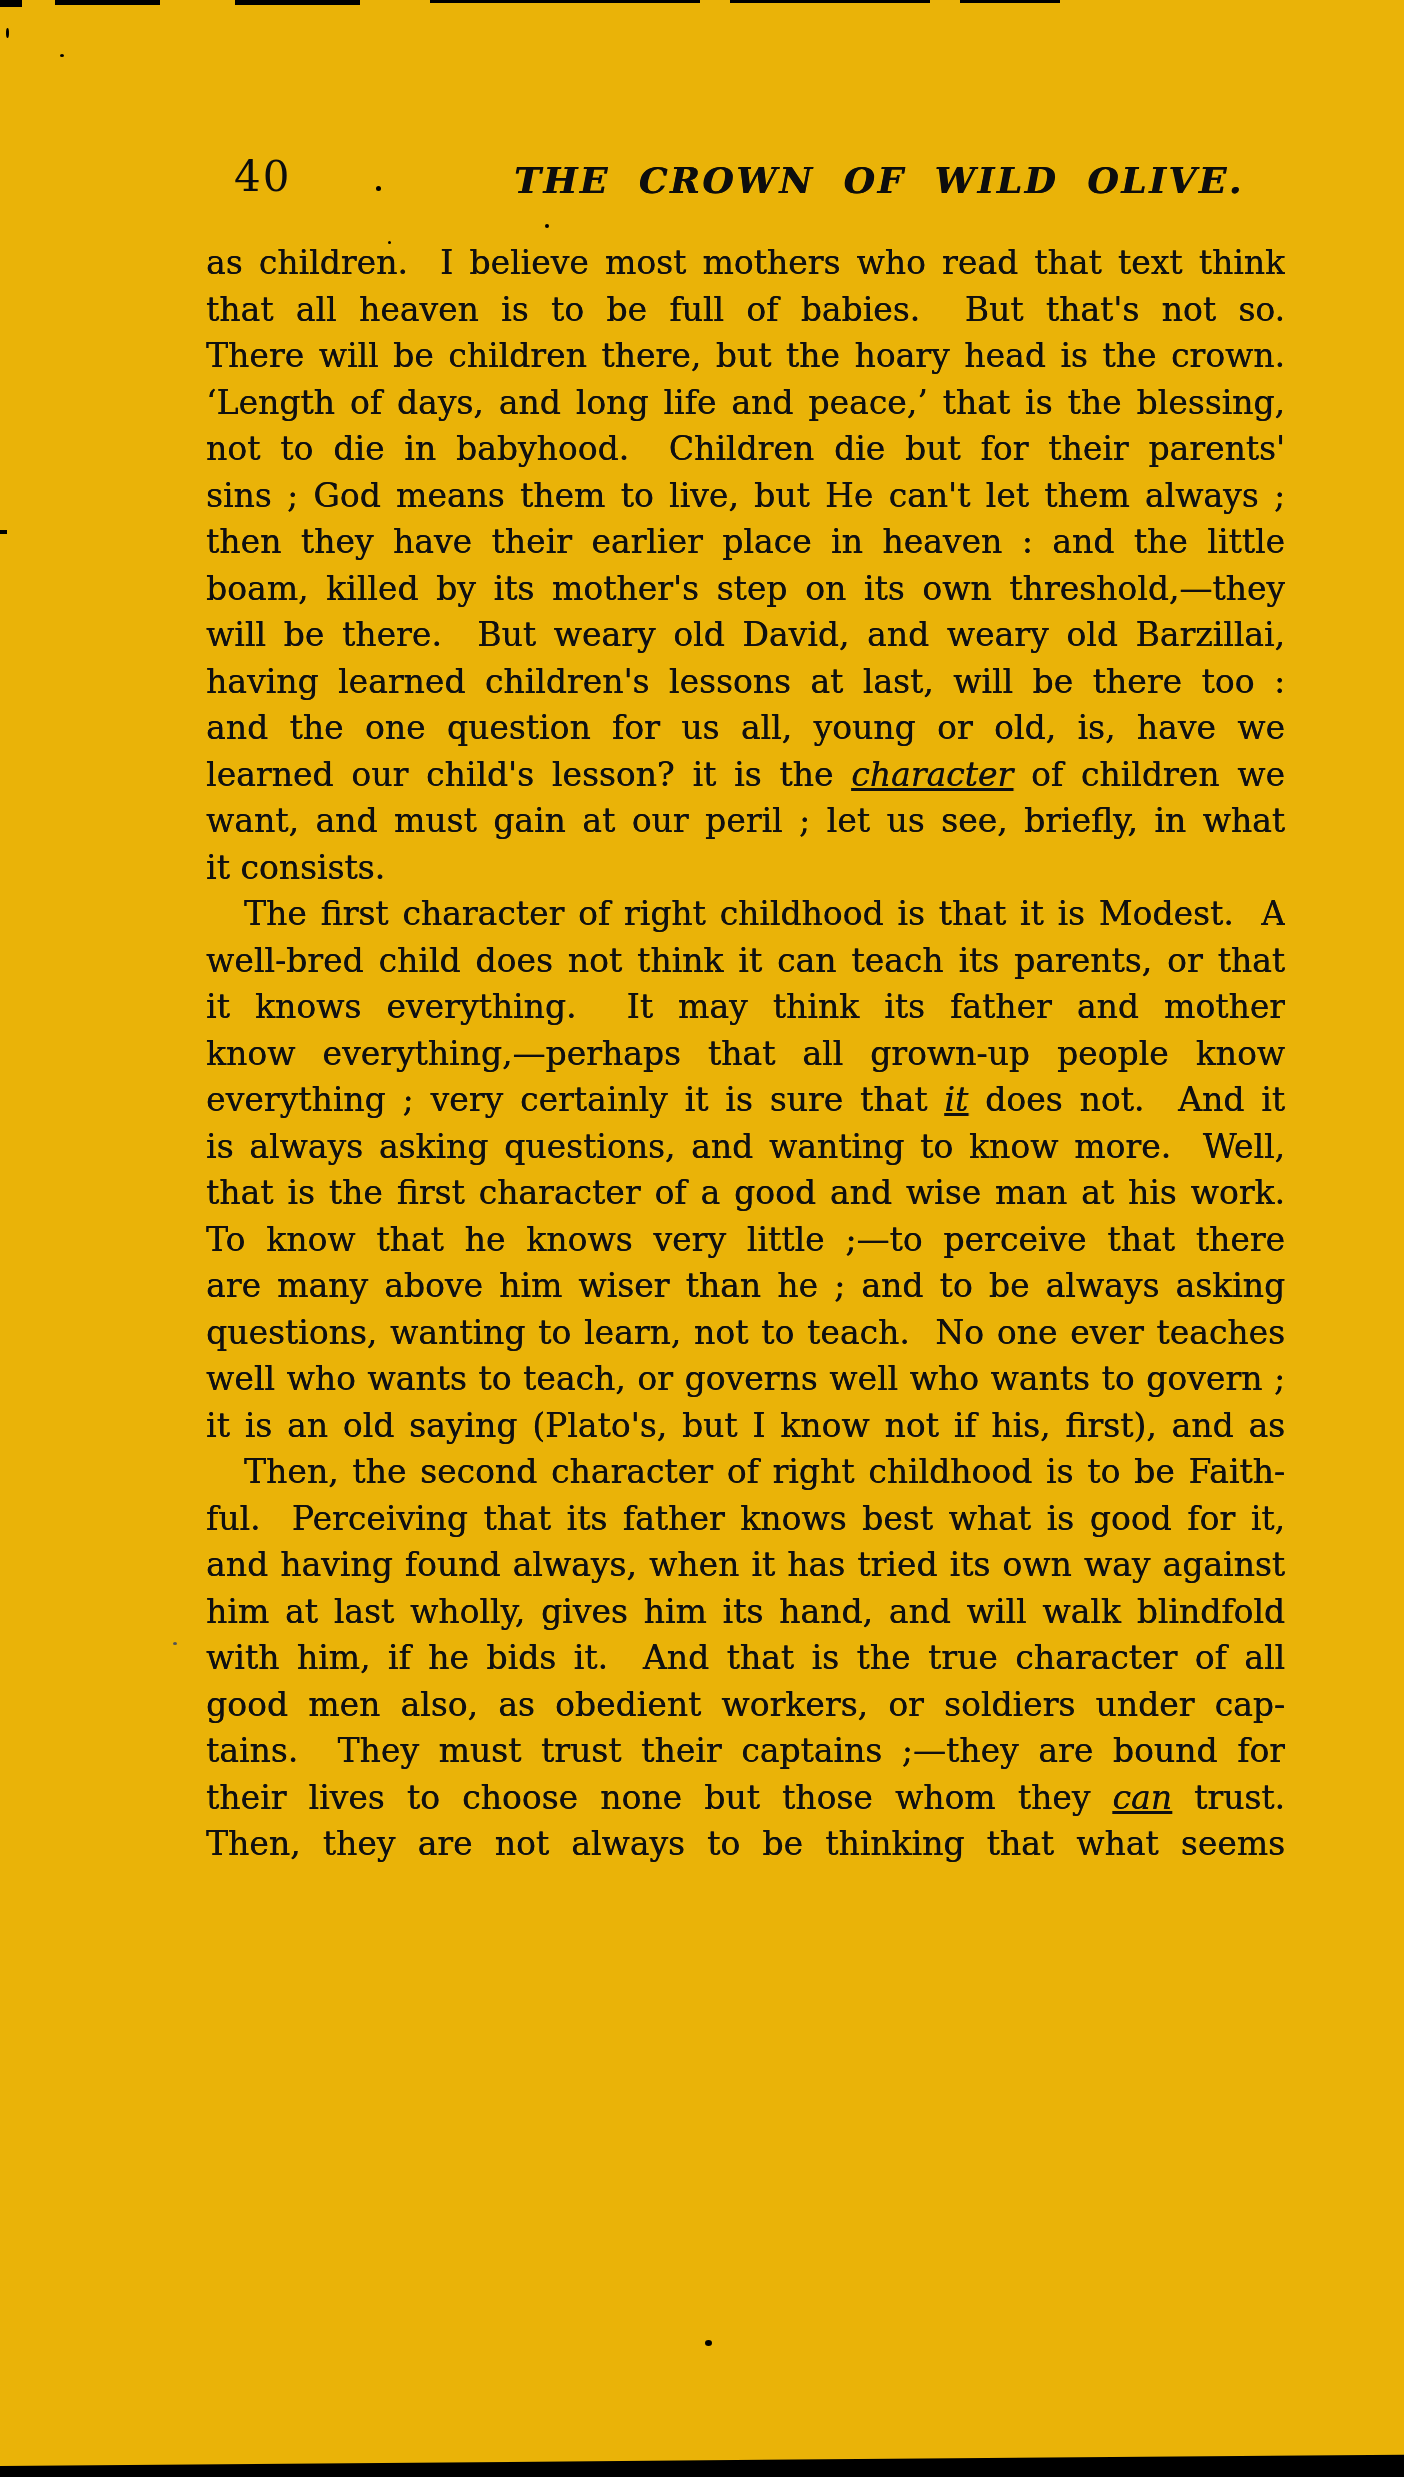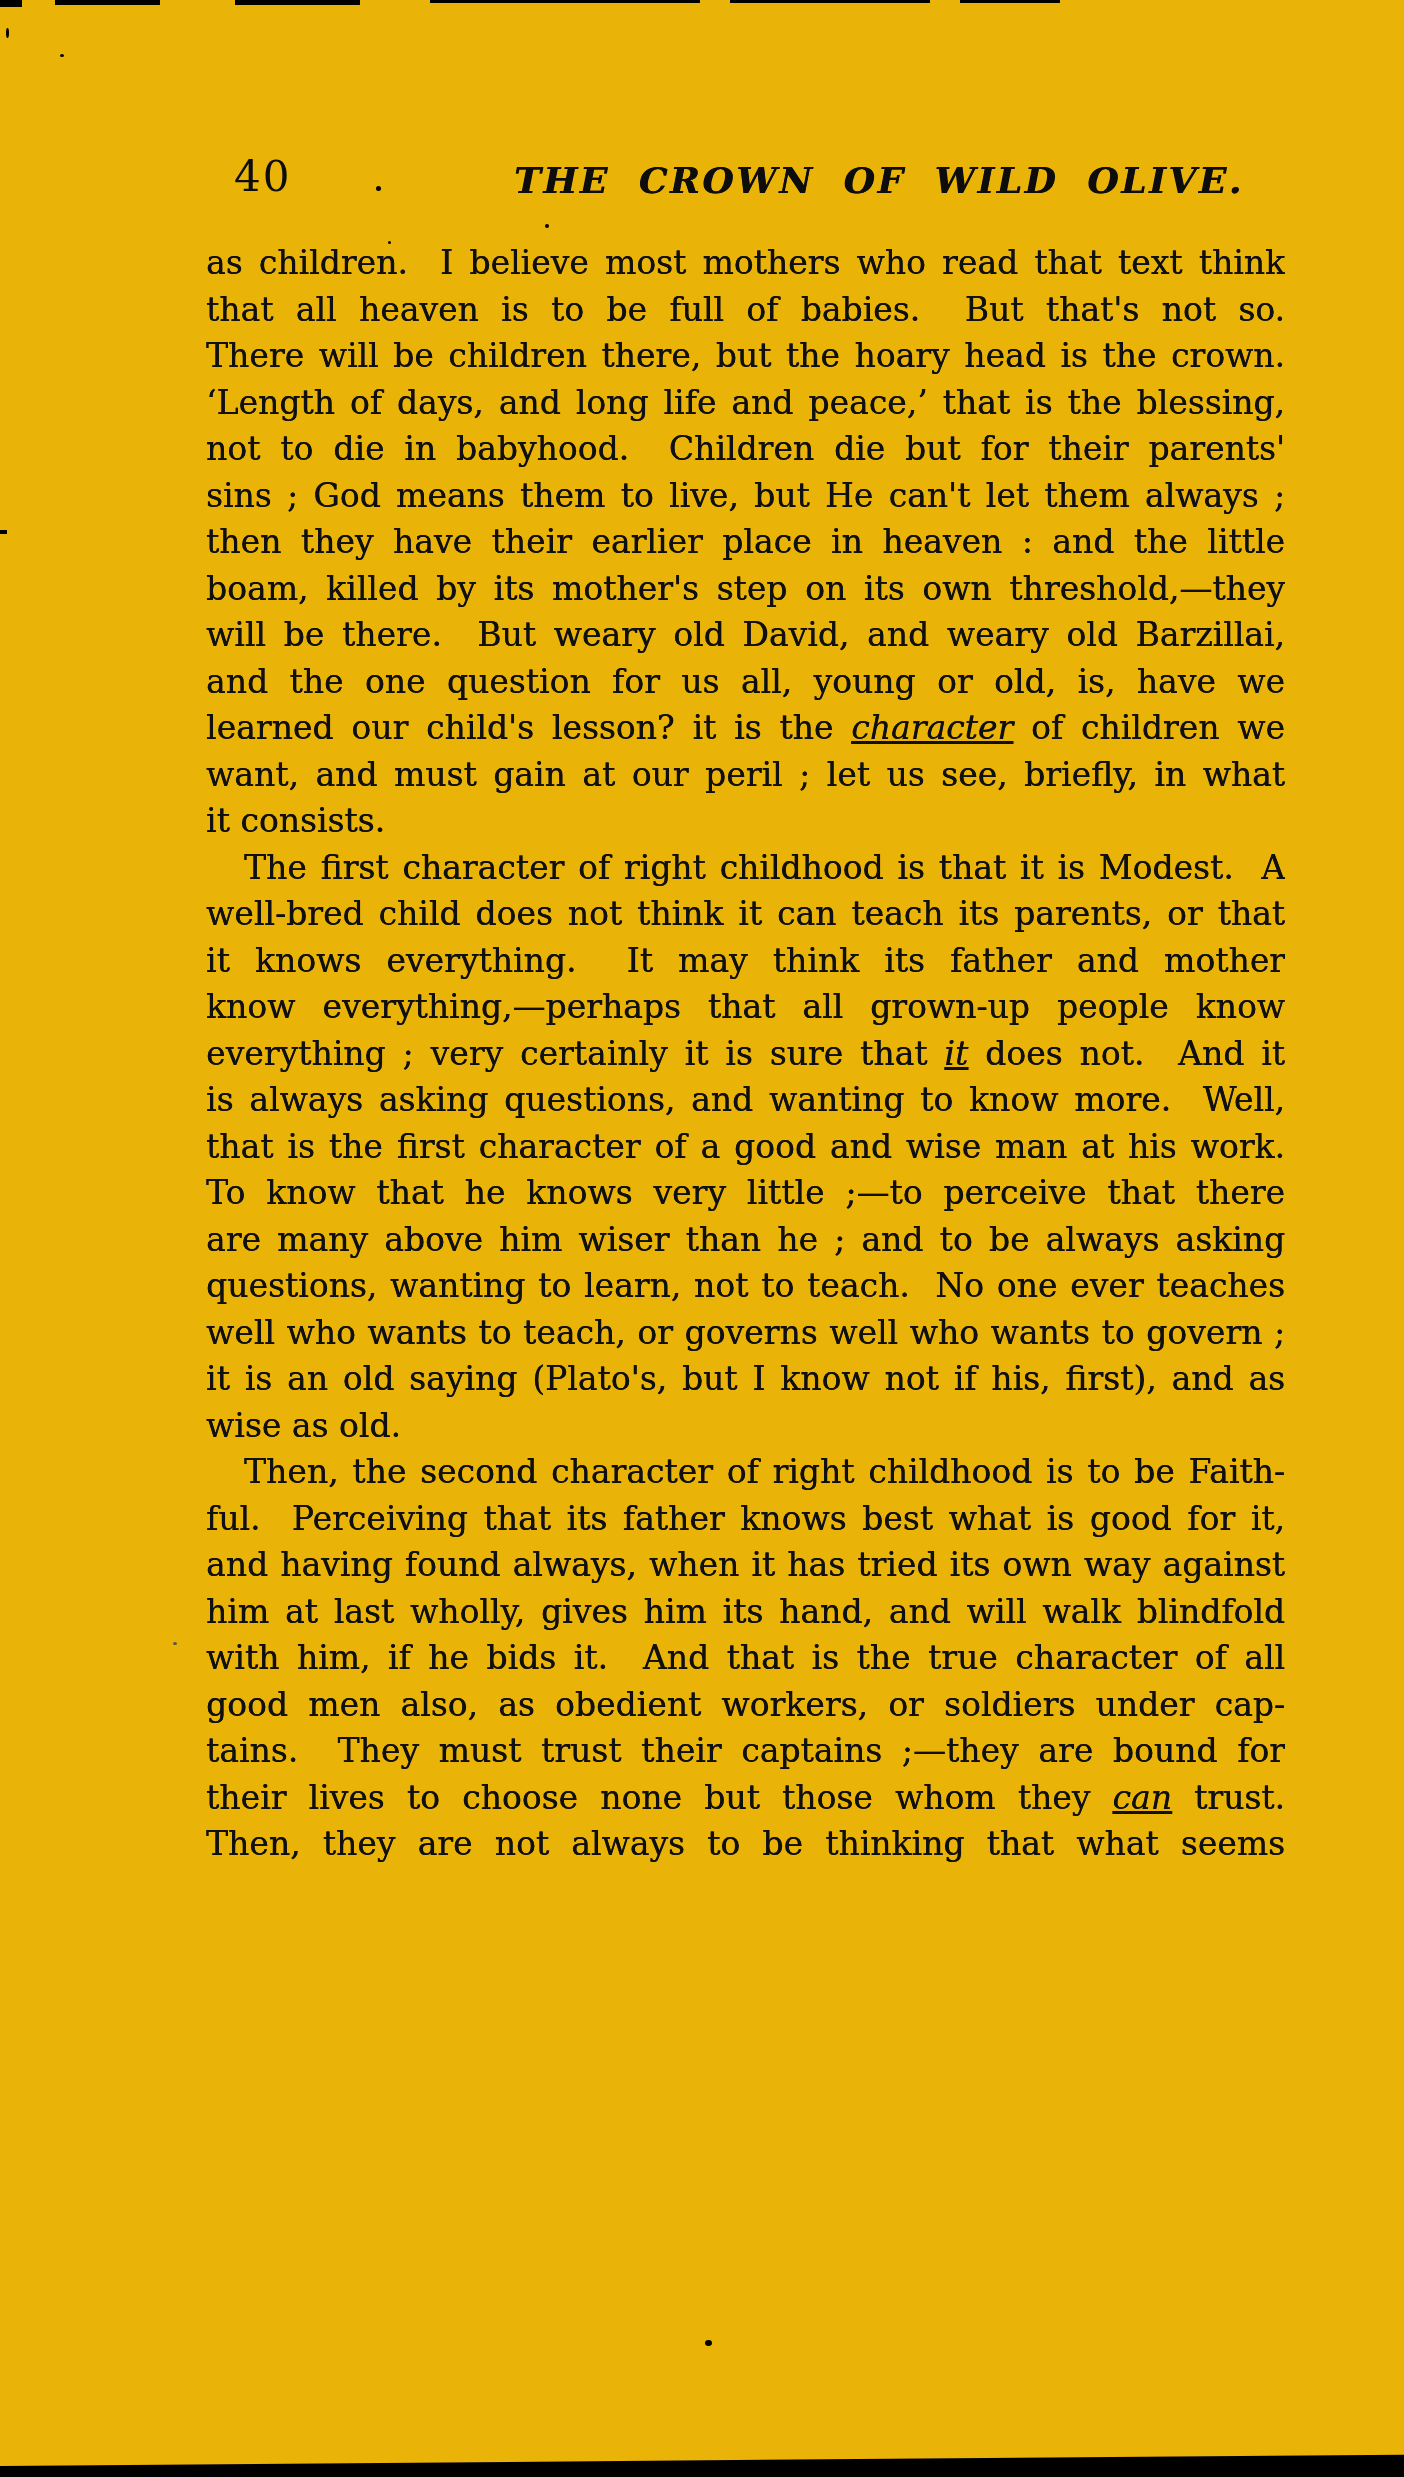--- a/index.html
+++ b/index.html
@@ -84,39 +84,39 @@
       <div class="para">
         <div class="line"><span>as children.  I believe most mothers who read that text think</span></div>
         <div class="line"><span>that all heaven is to be full of babies.  But that's not so.</span></div>
         <div class="line"><span>There will be children there, but the hoary head is the crown.</span></div>
         <div class="line"><span>‘Length of days, and long life and peace,’ that is the blessing,</span></div>
         <div class="line"><span>not to die in babyhood.  Children die but for their parents'</span></div>
         <div class="line"><span>sins ; God means them to live, but He can't let them always ;</span></div>
         <div class="line"><span>then they have their earlier place in heaven : and the little</span></div>
         <div class="line"><span>boam, killed by its mother's step on its own threshold,—they</span></div>
         <div class="line"><span>will be there.  But weary old David, and weary old Barzillai,</span></div>
+        <div class="line"><span>having learned children's lessons at last, will be there too :</span></div>
         <div class="line"><span>and the one question for us all, young or old, is, have we</span></div>
         <div class="line"><span>learned our child's lesson? it is the </span><span class="it">character</span><span> of children we</span></div>
         <div class="line"><span>want, and must gain at our peril ; let us see, briefly, in what</span></div>
         <div class="line endline"><span>it consists.</span></div>
       </div>
       <div class="para">
         <div class="line indent"><span>The first character of right childhood is that it is Modest.  A</span></div>
         <div class="line"><span>well-bred child does not think it can teach its parents, or that</span></div>
         <div class="line"><span>it knows everything.  It may think its father and mother</span></div>
         <div class="line"><span>know everything,—perhaps that all grown-up people know</span></div>
         <div class="line"><span>everything ; very certainly it is sure that </span><span class="it">it</span><span> does not.  And it</span></div>
         <div class="line"><span>is always asking questions, and wanting to know more.  Well,</span></div>
         <div class="line"><span>that is the first character of a good and wise man at his work.</span></div>
         <div class="line"><span>To know that he knows very little ;—to perceive that there</span></div>
         <div class="line"><span>are many above him wiser than he ; and to be always asking</span></div>
         <div class="line"><span>questions, wanting to learn, not to teach.  No one ever teaches</span></div>
         <div class="line"><span>well who wants to teach, or governs well who wants to govern ;</span></div>
         <div class="line"><span>it is an old saying (Plato's, but I know not if his, first), and as</span></div>
-        <div class="line endline"><span>wise as old.</span></div>
       </div>
       <div class="para">
         <div class="line indent"><span>Then, the second character of right childhood is to be Faith-</span></div>
         <div class="line"><span>ful.  Perceiving that its father knows best what is good for it,</span></div>
         <div class="line"><span>and having found always, when it has tried its own way against</span></div>
         <div class="line"><span>him at last wholly, gives him its hand, and will walk blindfold</span></div>
         <div class="line"><span>with him, if he bids it.  And that is the true character of all</span></div>
         <div class="line"><span>good men also, as obedient workers, or soldiers under cap-</span></div>
         <div class="line"><span>tains.  They must trust their captains ;—they are bound for</span></div>
         <div class="line"><span>their lives to choose none but those whom they </span><span class="it">can</span><span> trust.</span></div>

